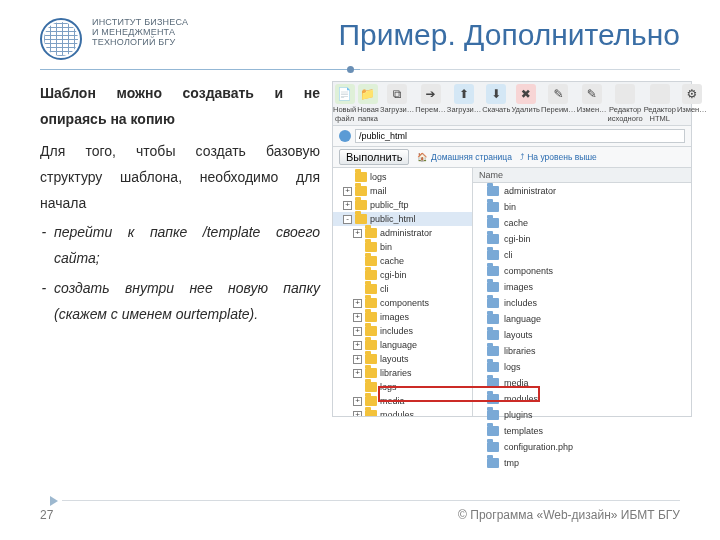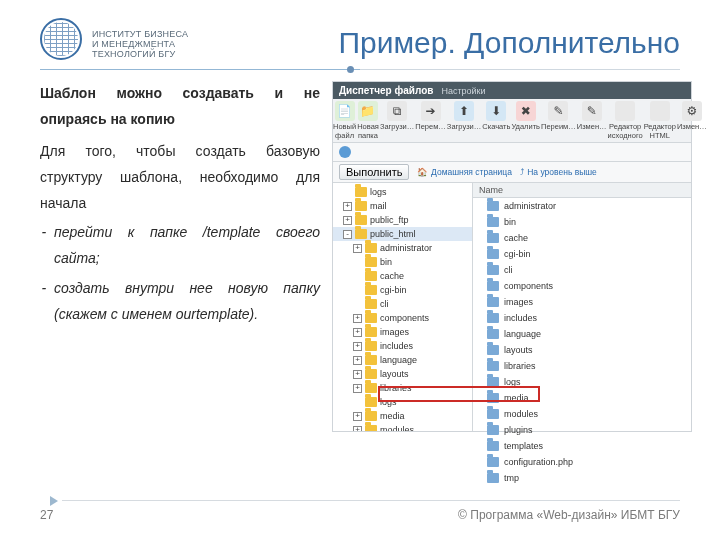--- a/index.html
+++ b/index.html
@@ -4,21 +4,21 @@
 <style>
   * { box-sizing: border-box; margin: 0; padding: 0; }
   body {
     width: 720px; height: 540px;
     font-family: Arial, sans-serif;
     background: #fff;
     position: relative;
     overflow: hidden;
   }
   .header {
-    display: flex; align-items: flex-end;
+    display: flex; align-items: flex-start;
     padding: 18px 40px 8px 40px;
   }
   .logo {
     width: 42px; height: 42px;
     border: 2px solid #3a6ea5;
     border-radius: 50%;
     display: flex; align-items: center; justify-content: center;
     margin-right: 10px;
     flex-shrink: 0;
   }
@@ -146,24 +146,20 @@
   <div class="text-col">
     <p class="strong">Шаблон можно создавать и не опираясь на копию</p>
     <p class="para">Для того, чтобы создать базовую структуру шаблона, необходимо для начала</p>
     <ul class="bullets">
       <li>перейти к папке /template своего сайта;</li>
       <li>создать внутри нее новую папку (скажем с именем ourtemplate).</li>
     </ul>
   </div>
 
   <div class="fm">
-    <div class="fm-titlebar">
-      <span>Диспетчер файлов</span>
-      <span class="settings">Настройки</span>
-    </div>
     <div class="toolbar" id="toolbar">
         <div class="tbtn">
           <div class="ic" style="background:#dff0d8">📄</div>
           <div>Новый файл</div>
         </div>
         <div class="tbtn">
           <div class="ic" style="background:#dff0d8">📁</div>
           <div>Новая папка</div>
         </div>
         <div class="tbtn">
@@ -204,20 +200,21 @@
           </div>
           <div>Редактор HTML</div>
         </div>
         <div class="tbtn">
           <div class="ic" style="background:#e8e8e8">⚙</div>
           <div>Измен…</div>
         </div>
       </div>
     <div class="pathbar">
       <span class="globe"></span>
+      <input value="/public_html" style="">
     </div>
     <div class="runbar">
       <button class="runbtn">Выполнить</button>
       <span class="linklike">🏠 <span>Домашняя страница</span></span>
       <span class="linklike">⤴ <span>На уровень выше</span></span>
     </div>
     <div class="panes">
       <div class="tree" id="tree">
           <div class="tree-row ind1">
             <span style="width:9px;display:inline-block"></span>

